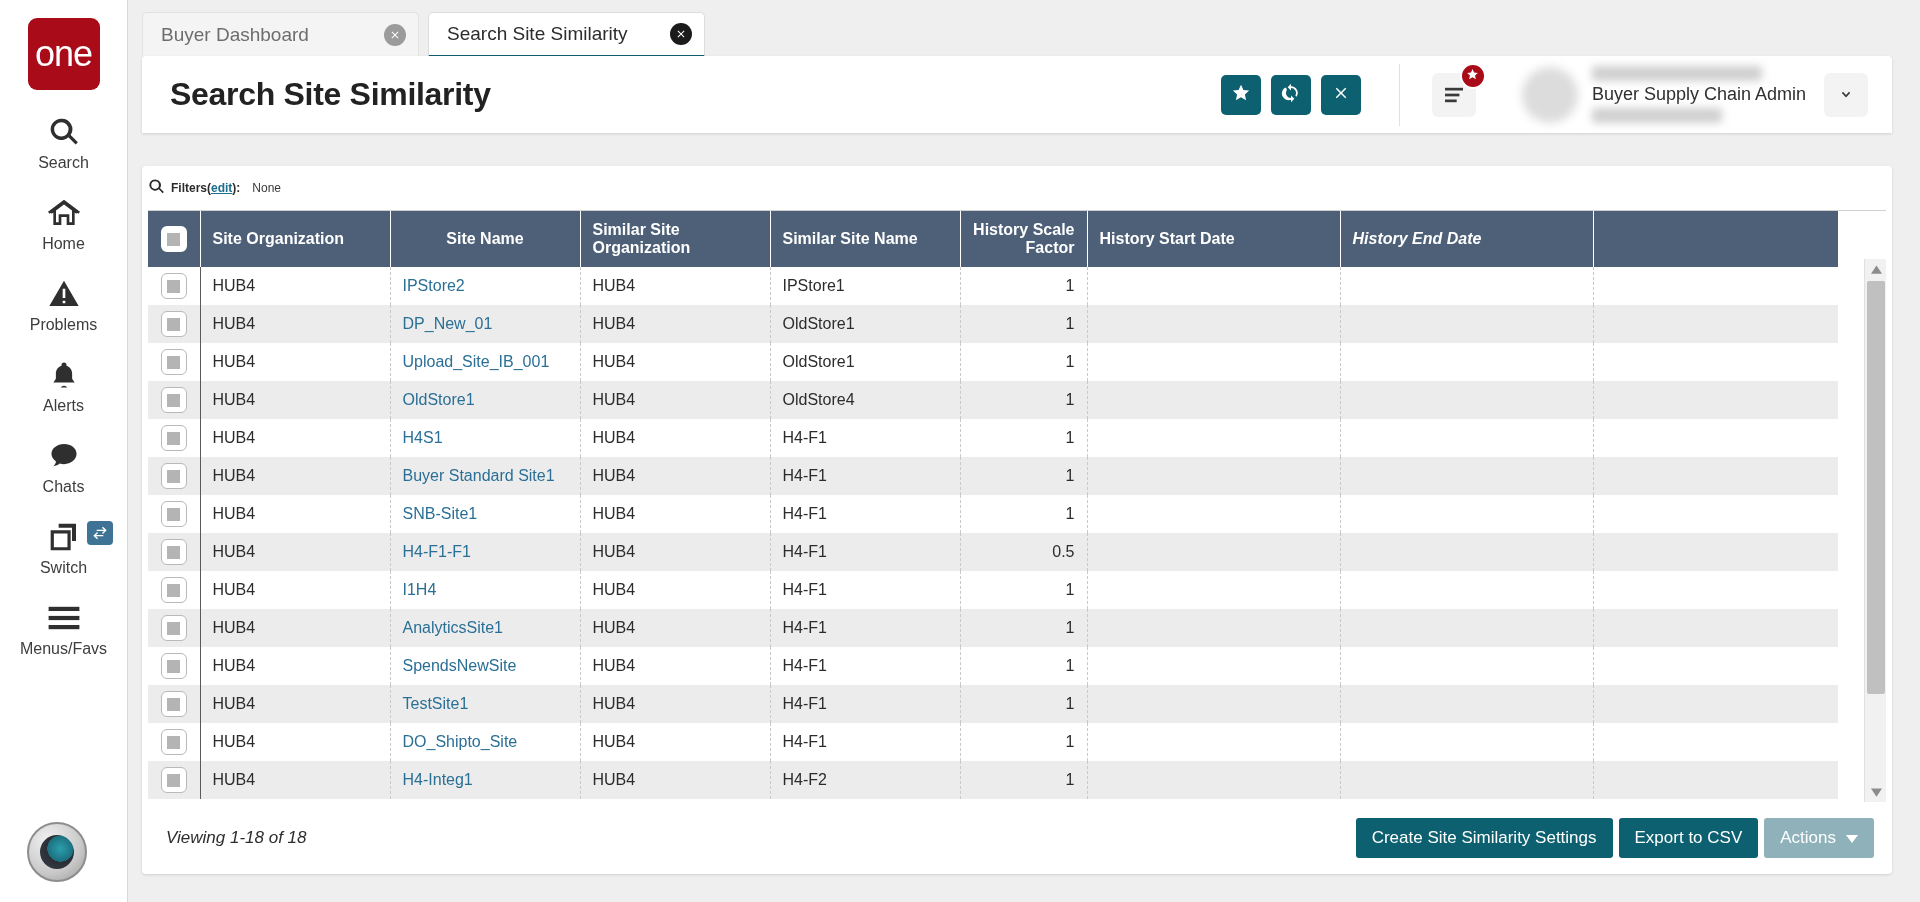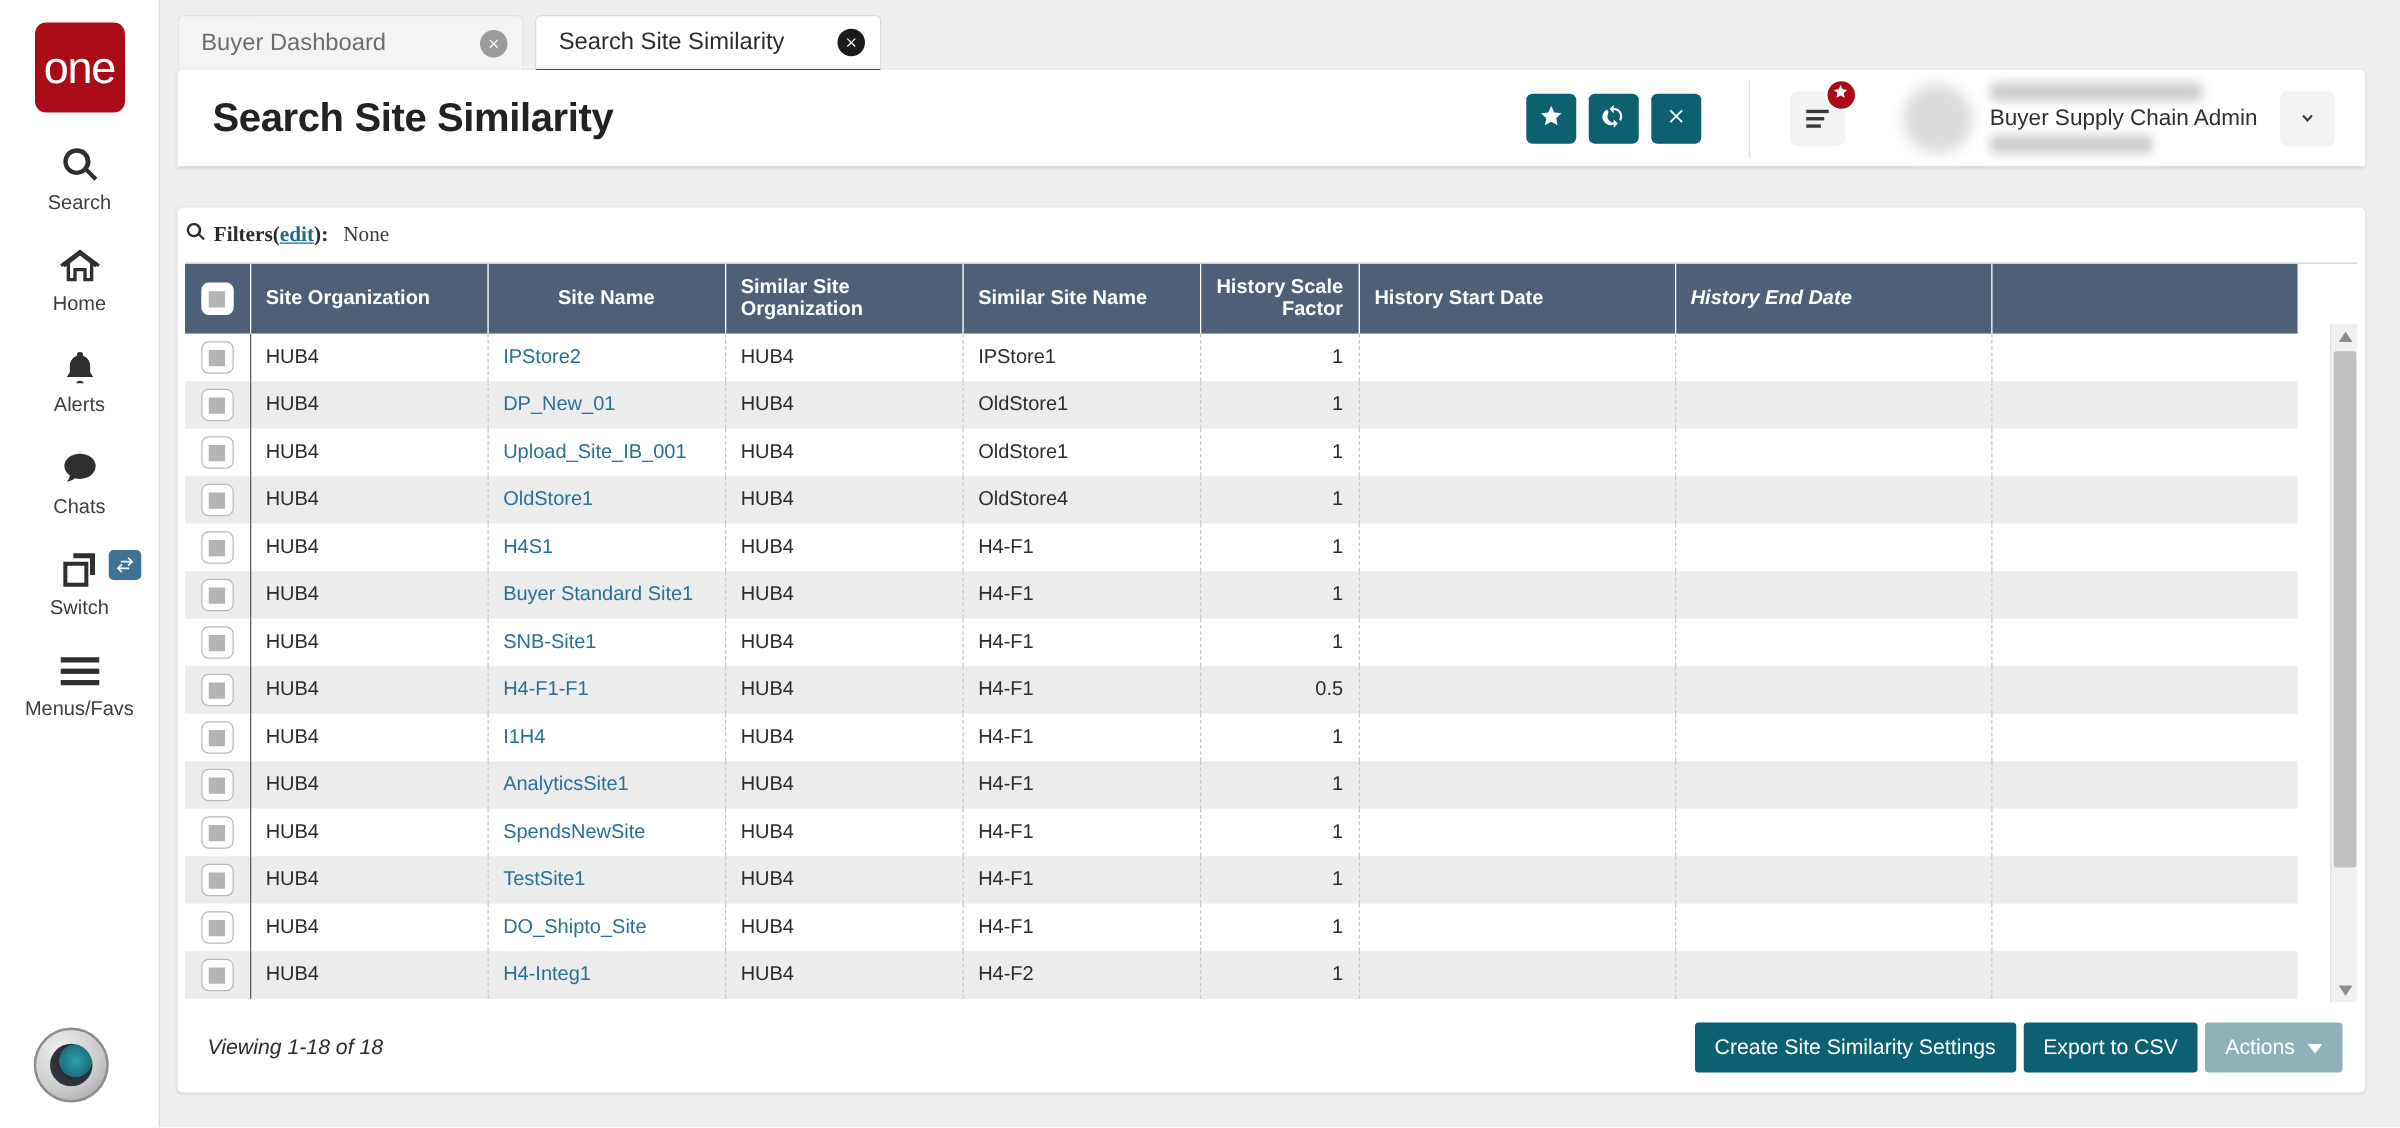--- a/index.html
+++ b/index.html
@@ -125,21 +125,21 @@
 
   
   #content-card {
     position: absolute; left: 142px; top: 166px; right: 28px; bottom: 28px;
     background: #ffffff; border-radius: 4px;
     box-shadow: 0 1px 3px rgba(0,0,0,.13);
     display: flex; flex-direction: column;
   }
   #filters-bar {
     height: 44px; display: flex; align-items: center; padding-left: 6px;
-    font-size: 17px; color: #2b2b2b; font-family: Liberation Serif, serif;
+    font-size: 12px; color: #2b2b2b;
   }
   #filters-bar svg { fill: #2b2b2b; margin-right: 6px; }
   #filters-label { font-weight: bold; }
   #filters-edit { color: #1a6e8e; text-decoration: underline; cursor: pointer; font-weight: bold; }
   #filters-paren { font-weight: bold; }
   #filters-value { margin-left: 12px; color: #3a3a3a; }
 
   
   #table-wrap {
     flex: 1; position: relative; margin: 0 6px 0 6px;
@@ -239,20 +239,28 @@
     <div class="nav-item">
       <div class="nav-icon">
         <svg width="34" height="32" viewBox="0 0 24 24">
             <path d="M12 3L1.5 11l1.3 1.6L4 11.7V21h6v-6h4v6h6v-9.3l1.2.9L22.5 11 12 3zm0 2.6l6 4.6V19h-2v-6H8v6H6v-8.8l6-4.6z"></path>
             <path d="M12 2L0 11l1.2 1.5L12 4.4l10.8 8.1L24 11 12 2z"></path>
           </svg>
       </div>
       <div class="nav-label">Home</div>
     </div>
 
+    <div class="nav-item">
+      <div class="nav-icon">
+        <svg width="32" height="32" viewBox="0 0 24 24">
+            <path d="M12 2L1 21h22L12 2zm-1 6h2v7h-2V8zm0 9h2v2h-2v-2z"></path>
+          </svg>
+      </div>
+      <div class="nav-label">Problems</div>
+    </div>
 
     <div class="nav-item">
       <div class="nav-icon">
         <svg width="30" height="32" viewBox="0 0 24 24">
             <path d="M12 2a2 2 0 00-2 2v.6C7.2 5.4 5.5 7.9 5.5 11v4L3.5 18h17l-2-3v-4c0-3.1-1.7-5.6-4.5-6.4V4a2 2 0 00-2-2zm0 18.5c-1.2 0-2.2.7-2.5 1.5h5c-.3-.8-1.3-1.5-2.5-1.5z"></path>
           </svg>
       </div>
       <div class="nav-label">Alerts</div>
     </div>
 

